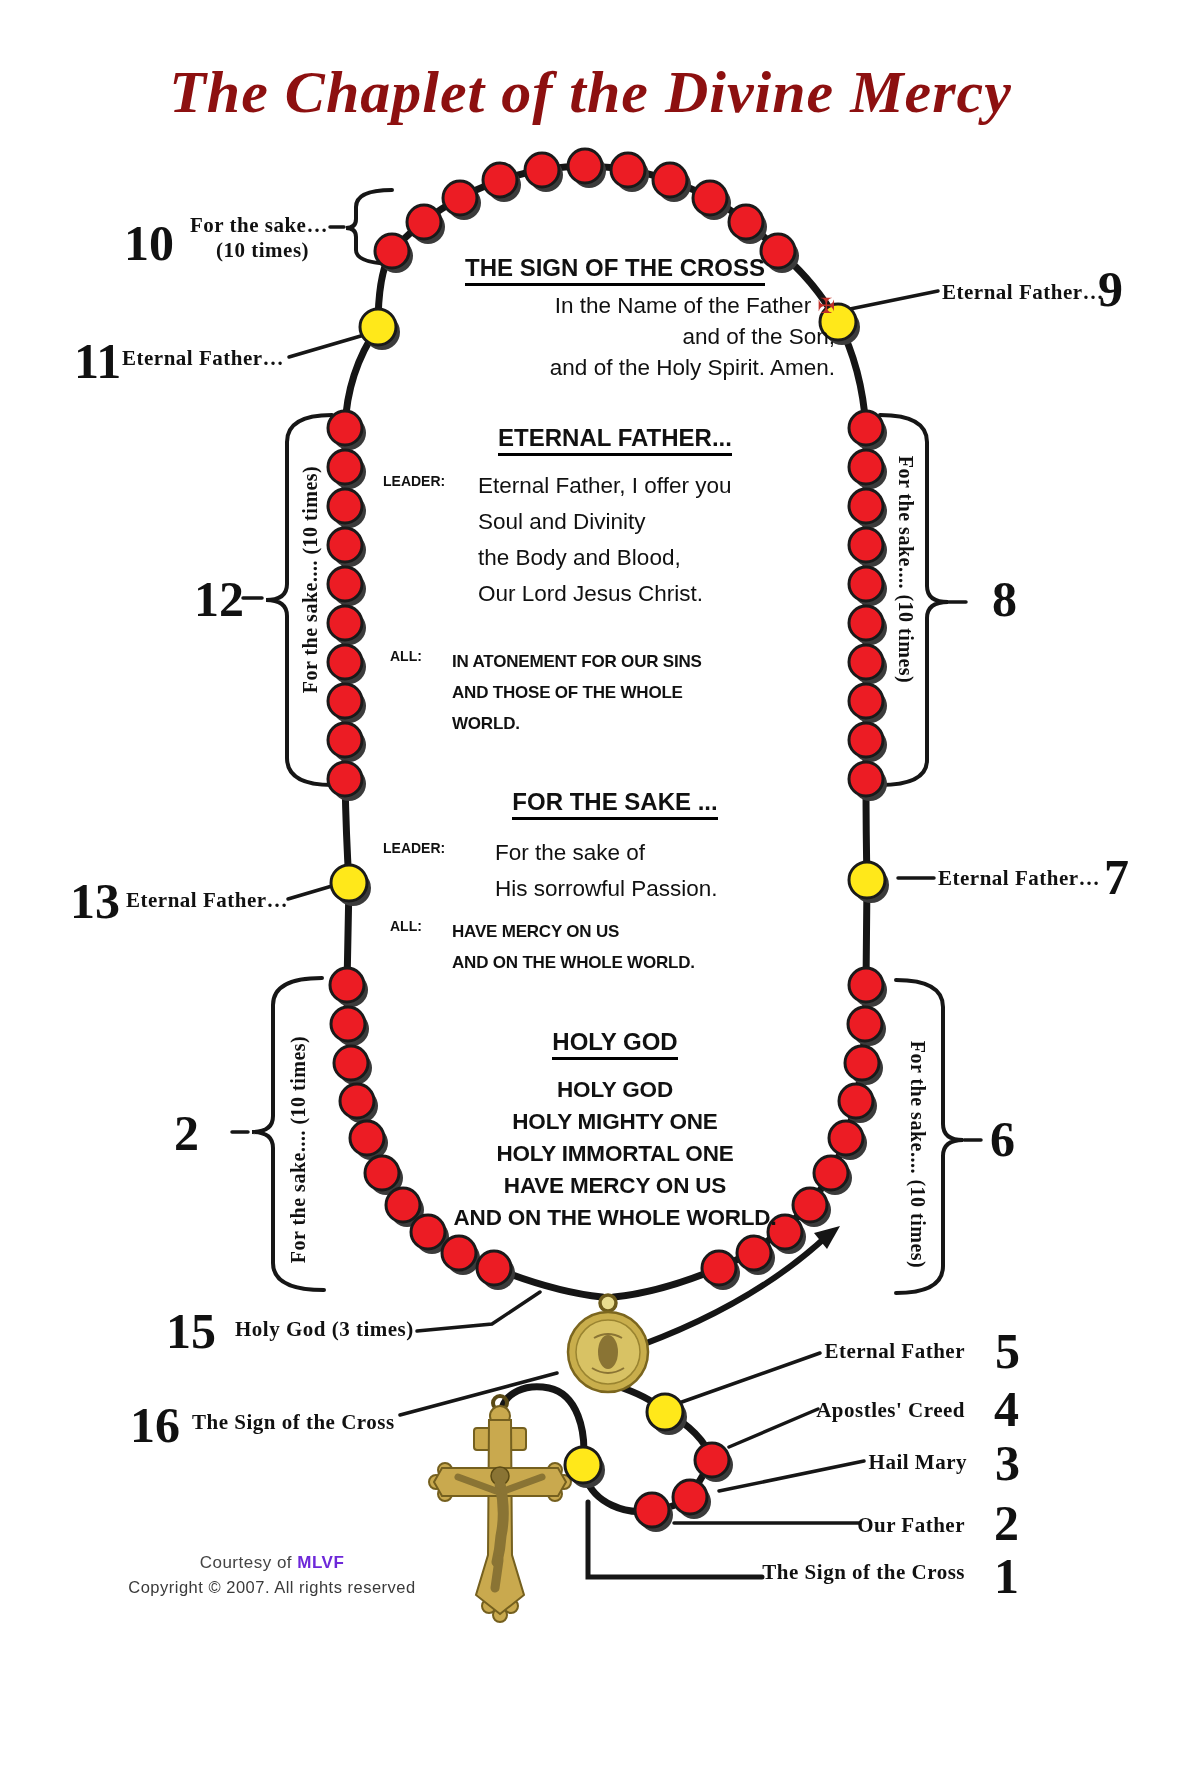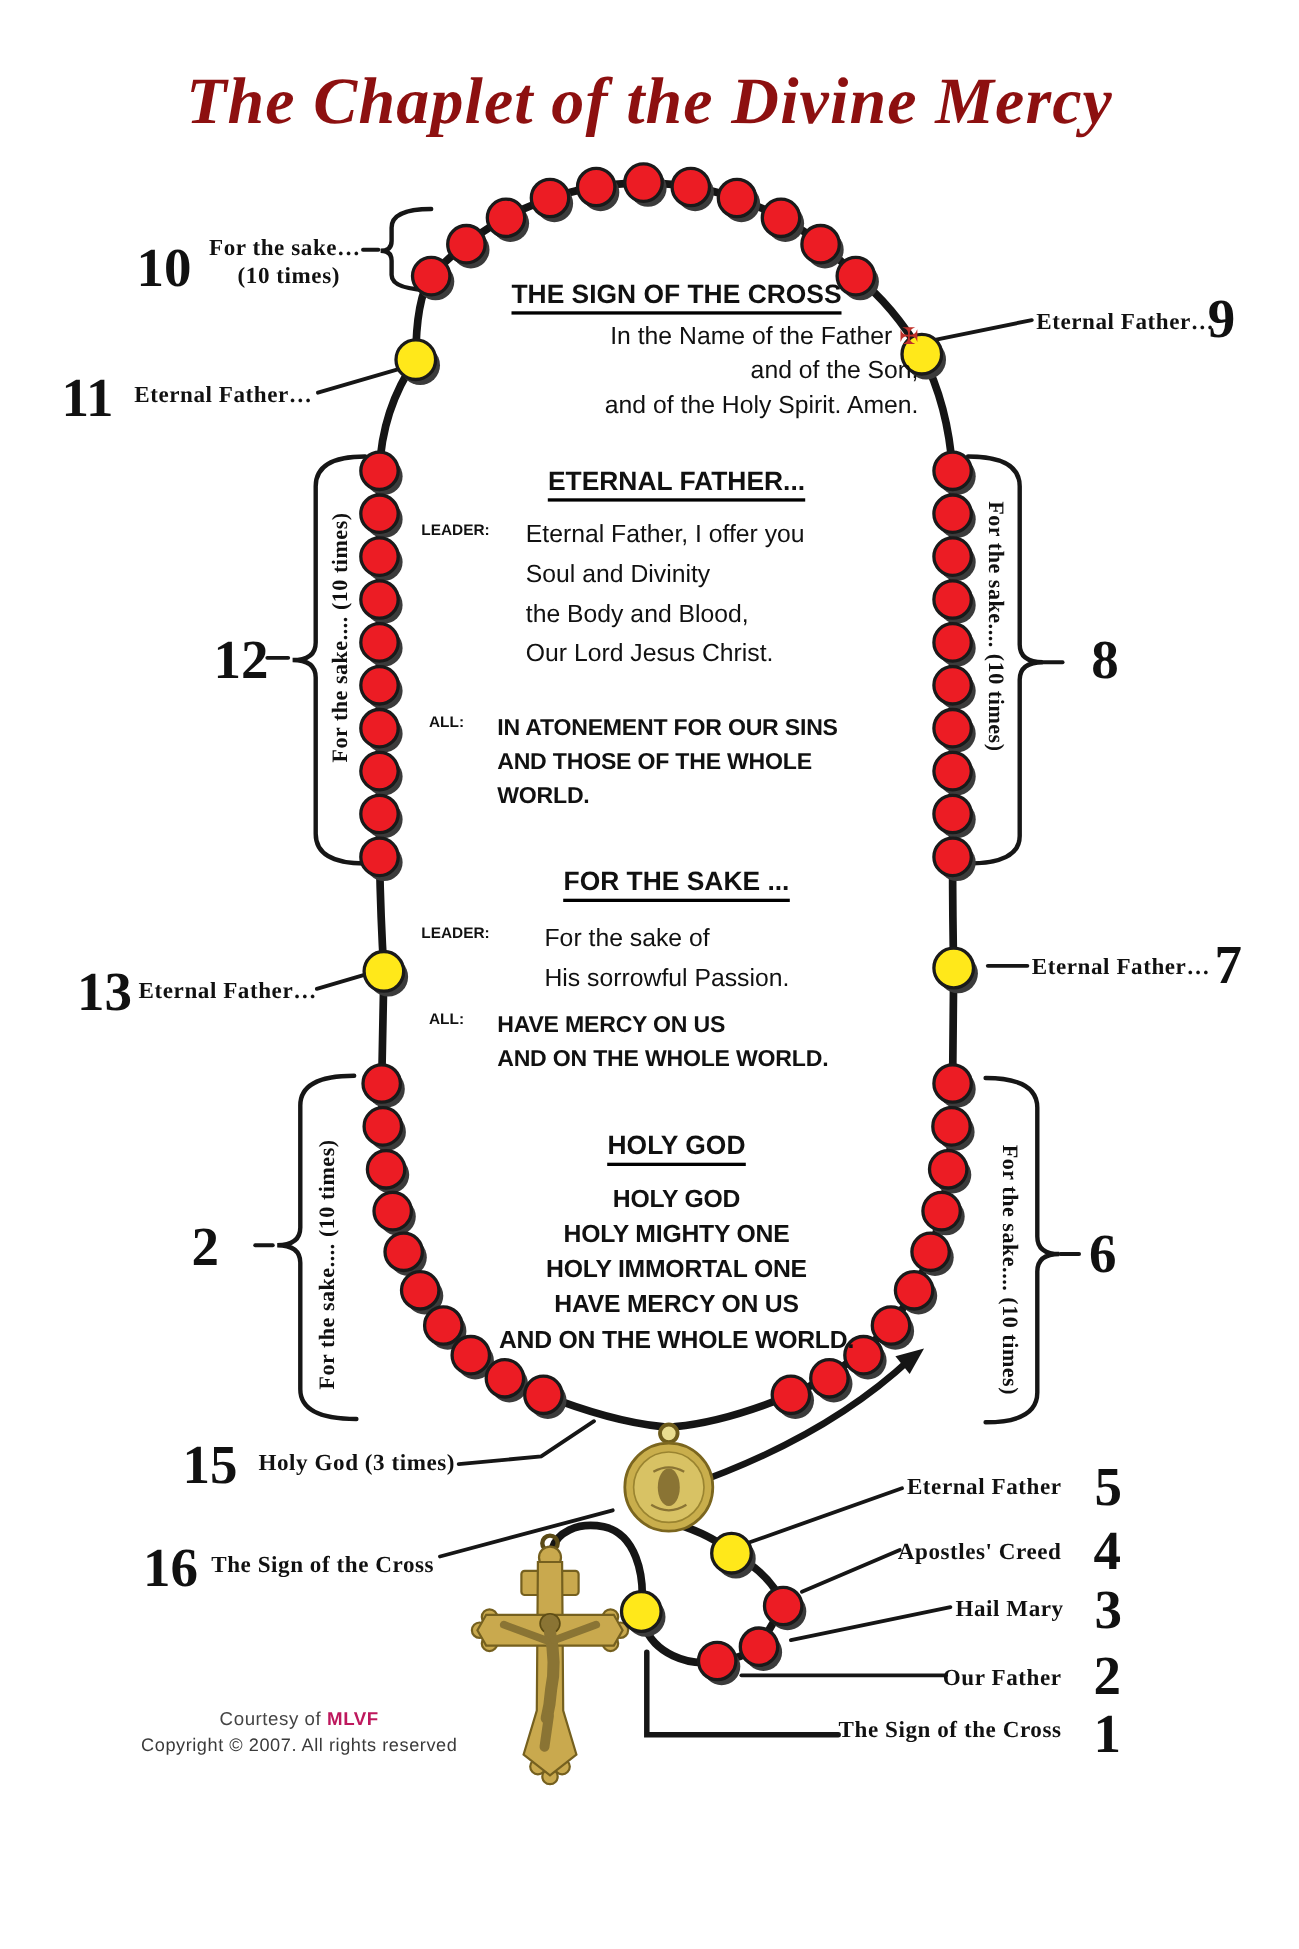--- a/index.html
+++ b/index.html
@@ -11,25 +11,25 @@
          font-size:60px;letter-spacing:1px;}
   .num{font-family:"Liberation Serif",serif;font-weight:bold;font-size:50px;line-height:1;}
   .clabel{font-family:"Liberation Serif",serif;font-weight:bold;font-size:21px;
           letter-spacing:.5px;line-height:1.15;white-space:nowrap;}
   .vlabel{font-family:"Liberation Serif",serif;font-weight:bold;font-size:20px;
           letter-spacing:.5px;white-space:nowrap;text-align:center;}
   .heading{font-weight:bold;font-size:24px;text-align:center;white-space:nowrap;}
   .heading span{border-bottom:3px solid #000;padding-bottom:2px;}
   .pline{font-size:22.5px;line-height:36px;white-space:nowrap;}
   .pcenter{text-align:right;font-size:22.5px;line-height:31px;white-space:nowrap;}
-  .alllines{font-weight:bold;font-size:21px;line-height:31px;white-space:nowrap;letter-spacing:-.2px;}
+  .alllines{font-weight:bold;font-size:17px;line-height:31px;white-space:nowrap;letter-spacing:-.2px;}
   .rolelabel{font-weight:bold;font-size:14px;white-space:nowrap;}
   .crosschar{color:#c03029;font-size:21px;}
   #footer-courtesy{font-size:17px;color:#444;letter-spacing:.5px;}
-  #footer-courtesy b{color:#be185d;}
+  #footer-courtesy b{color:#6d28d9;}
   #footer-copy{font-size:16.5px;color:#3a3a3a;letter-spacing:.5px;}
   .rot-l{transform:rotate(-90deg);}
   .rot-r{transform:rotate(90deg);}
 </style>
 </head>
 <body>
 
 <div id="page">
 
   <svg class="abs" style="left:0;top:0" width="1181" height="1772" viewBox="0 0 1181 1772">
@@ -280,21 +280,21 @@
       <div>HOLY MIGHTY ONE</div>
       <div>HOLY IMMORTAL ONE</div>
       <div>HAVE MERCY ON US</div>
       <div>AND ON THE WHOLE WORLD.</div>
     </div>
 
   <div class="abs num" style="left:124px;top:218px;">10</div>
   <div class="abs clabel" style="left:190px;top:213px;">For the sake…</div>
   <div class="abs clabel" style="left:216px;top:238px;">(10 times)</div>
 
-  <div class="abs num" style="left:56px;top:336px;text-align:center;">11</div>
+  <div class="abs num" style="left:74px;top:336px;text-align:center;">11</div>
   <div class="abs clabel" style="left:122px;top:346px;">Eternal Father…</div>
 
   <div class="abs num" style="left:1098px;top:264px;">9</div>
   <div class="abs clabel" style="left:942px;top:280px;">Eternal Father…</div>
 
   <div class="abs num" style="left:194px;top:574px;">12</div>
   <div class="abs num" style="left:992px;top:574px;">8</div>
 
   <div class="abs num" style="left:70px;top:876px;">13</div>
   <div class="abs clabel" style="left:126px;top:888px;">Eternal Father…</div>

